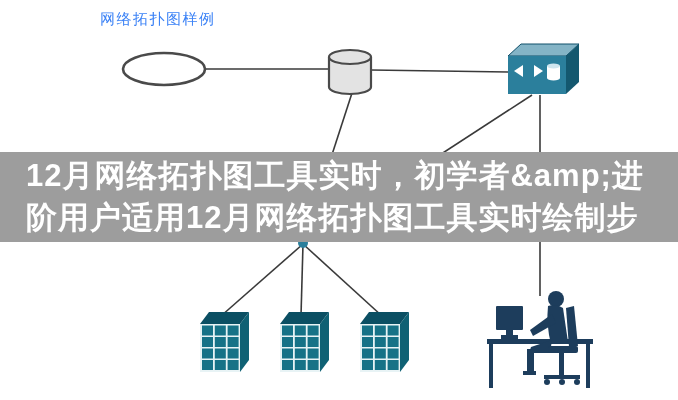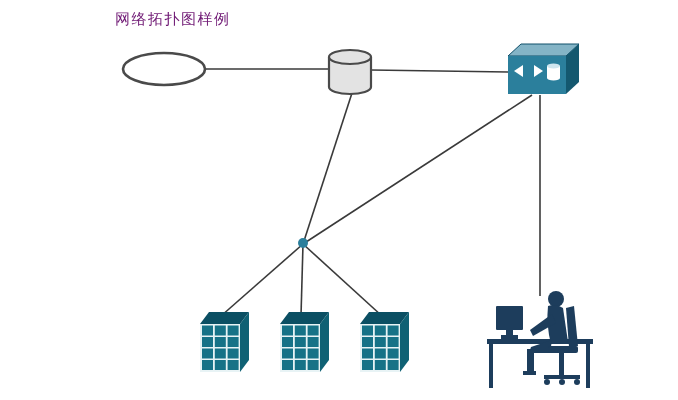--- a/index.html
+++ b/index.html
@@ -15,22 +15,22 @@
     --switch-top:#0b4f63;
     --switch-side:#0f6174;
     --silhouette:#1d3d5c;
   }
   html,body{margin:0;padding:0;}
   body{font-family:"Liberation Sans",sans-serif;background:#ffffff;}
   .stage{
     position:relative;width:678px;height:400px;background:#ffffff;overflow:hidden;
   }
   .diagram-title{
-    position:absolute;left:115px;top:10px;
-    font-size:15px;letter-spacing:1.5px;color:#701a75;font-weight:500;
+    position:absolute;left:100px;top:10px;
+    font-size:15px;letter-spacing:1.5px;color:#3b82f6;font-weight:500;
   }
   svg.topology{position:absolute;left:0;top:0;}
   .conn{stroke:var(--line);stroke-width:1.6;fill:none;}
   .ring{fill:#ffffff;stroke:var(--outline);stroke-width:2.6;}
   .cyl{fill:#e3e3e3;stroke:var(--outline);stroke-width:2.2;}
   .router-top{fill:var(--router-top);stroke:#10506a;stroke-width:1;}
   .router-side{fill:var(--router-side);}
   .router-front{fill:var(--router-front);}
   .sw-front{fill:var(--switch-front);}
   .sw-cell{fill:var(--switch-cell);}
@@ -131,14 +131,18 @@
       <rect x="559" y="353" width="5" height="23"></rect>
       <rect x="544" y="375" width="36" height="4"></rect>
       <circle cx="547" cy="382" r="3"></circle>
       <circle cx="562" cy="382" r="3"></circle>
       <circle cx="577" cy="382" r="3"></circle>
     </g>
   </svg>
 
   <div class="diagram-title">网络拓扑图样例</div>
 
+  <div class="banner">
+    <div>12月网络拓扑图工具实时，初学者&amp;amp;进</div>
+    <div>阶用户适用12月网络拓扑图工具实时绘制步</div>
+  </div>
 
 </div>
 
 </body></html>

